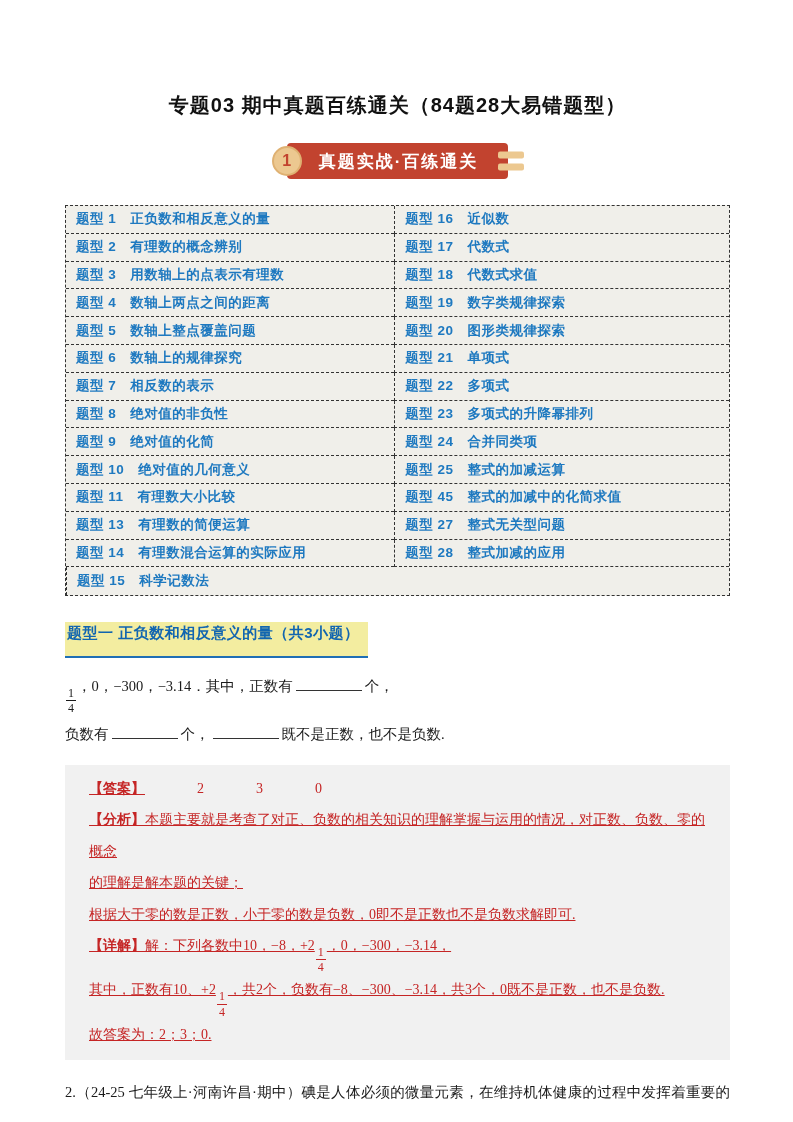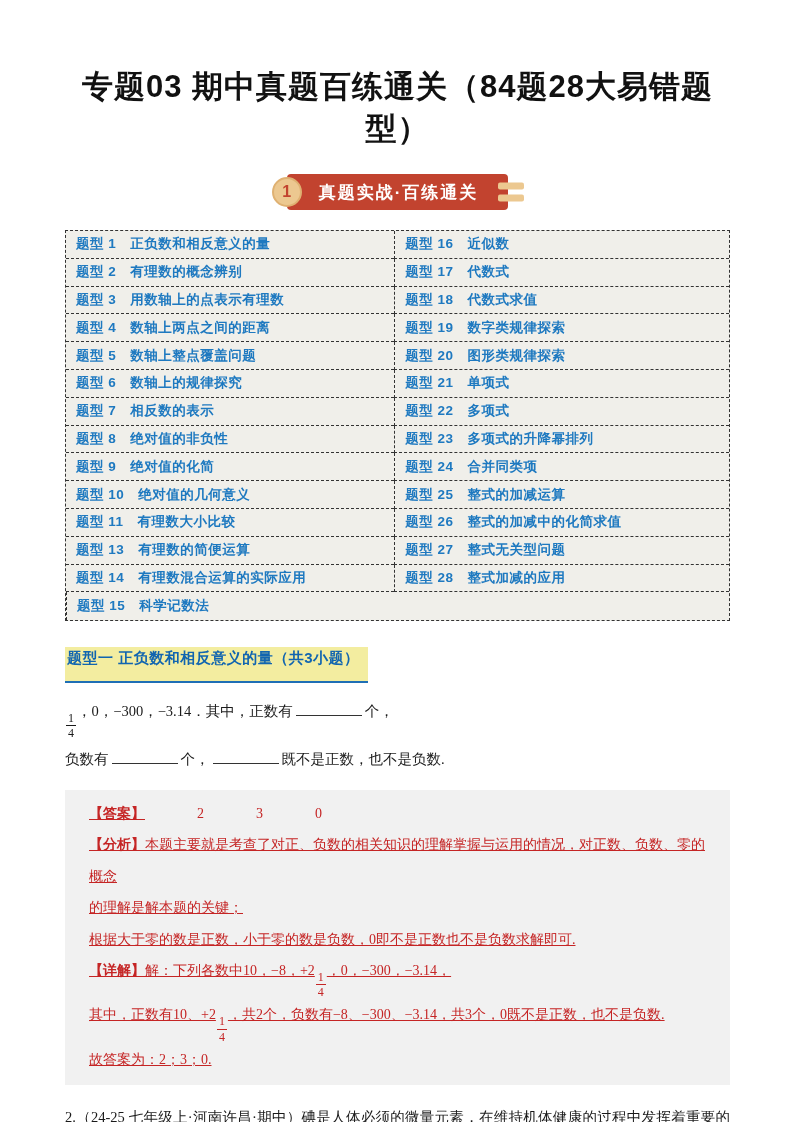--- a/index.html
+++ b/index.html
@@ -6,23 +6,23 @@
   html,body { background:#ffffff; }
   body { font-family:"Liberation Serif", serif; }
   .page {
     position:relative; width:793px; height:1122px; margin:0 auto;
     background:#ffffff; overflow:hidden;
   }
   .content { padding:0 63px 0 65px; }
 
   
   .doc-title {
-    margin-top:66px; text-align:center;
-    font-family:"Liberation Sans", sans-serif;
-    font-size:31px; font-weight:bold; color:#111; letter-spacing:1px;
+    margin-top:92px; text-align:center;
+    font-family:"Liberation Sans", sans-serif;
+    font-size:20px; font-weight:bold; color:#111; letter-spacing:1px;
   }
 
   
   .banner-row { margin-top:24px; display:flex; justify-content:center; }
   .banner {
     position:relative; background:#c2432f; color:#ffffff;
     height:36px; border-radius:4px; padding:0 30px 0 32px;
     display:flex; align-items:center;
     font-family:"Liberation Sans", sans-serif;
     font-size:17px; font-weight:bold; letter-spacing:2px;
@@ -35,21 +35,21 @@
     color:#c2432f; font-size:16px; font-weight:bold; letter-spacing:0;
   }
   .banner-bars {
     position:absolute; right:-16px; top:50%; transform:translateY(-50%);
     display:flex; flex-direction:column; gap:5px;
   }
   .banner-bars i { display:block; width:26px; height:7px; background:#ecc890; border-radius:2px; }
 
   
   .topic-table {
-    margin-top:20px; border:1px dashed #333; background:#f0efea;
+    margin-top:26px; border:1px dashed #333; background:#f0efea;
     display:grid; grid-auto-flow:column;
     grid-template-rows:repeat(14, 27.8px); grid-template-columns:1fr 1.02fr;
     font-family:"Liberation Sans", sans-serif;
   }
   .tcell {
     display:flex; align-items:center; padding:0 10px;
     border-bottom:1px dashed #333;
     color:#1e79c0; font-size:13.5px; font-weight:600; letter-spacing:0.5px;
     white-space:nowrap; overflow:hidden;
   }
@@ -202,21 +202,21 @@
         </div>
       <div class="tcell rcell">
           <span class="tid">题型 24</span>
           <span>合并同类项</span>
         </div>
       <div class="tcell rcell">
           <span class="tid">题型 25</span>
           <span>整式的加减运算</span>
         </div>
       <div class="tcell rcell">
-          <span class="tid">题型 26</span>
+          <span class="tid">题型 45</span>
           <span>整式的加减中的化简求值</span>
         </div>
       <div class="tcell rcell">
           <span class="tid">题型 27</span>
           <span>整式无关型问题</span>
         </div>
       <div class="tcell rcell">
           <span class="tid">题型 28</span>
           <span>整式加减的应用</span>
         </div>

